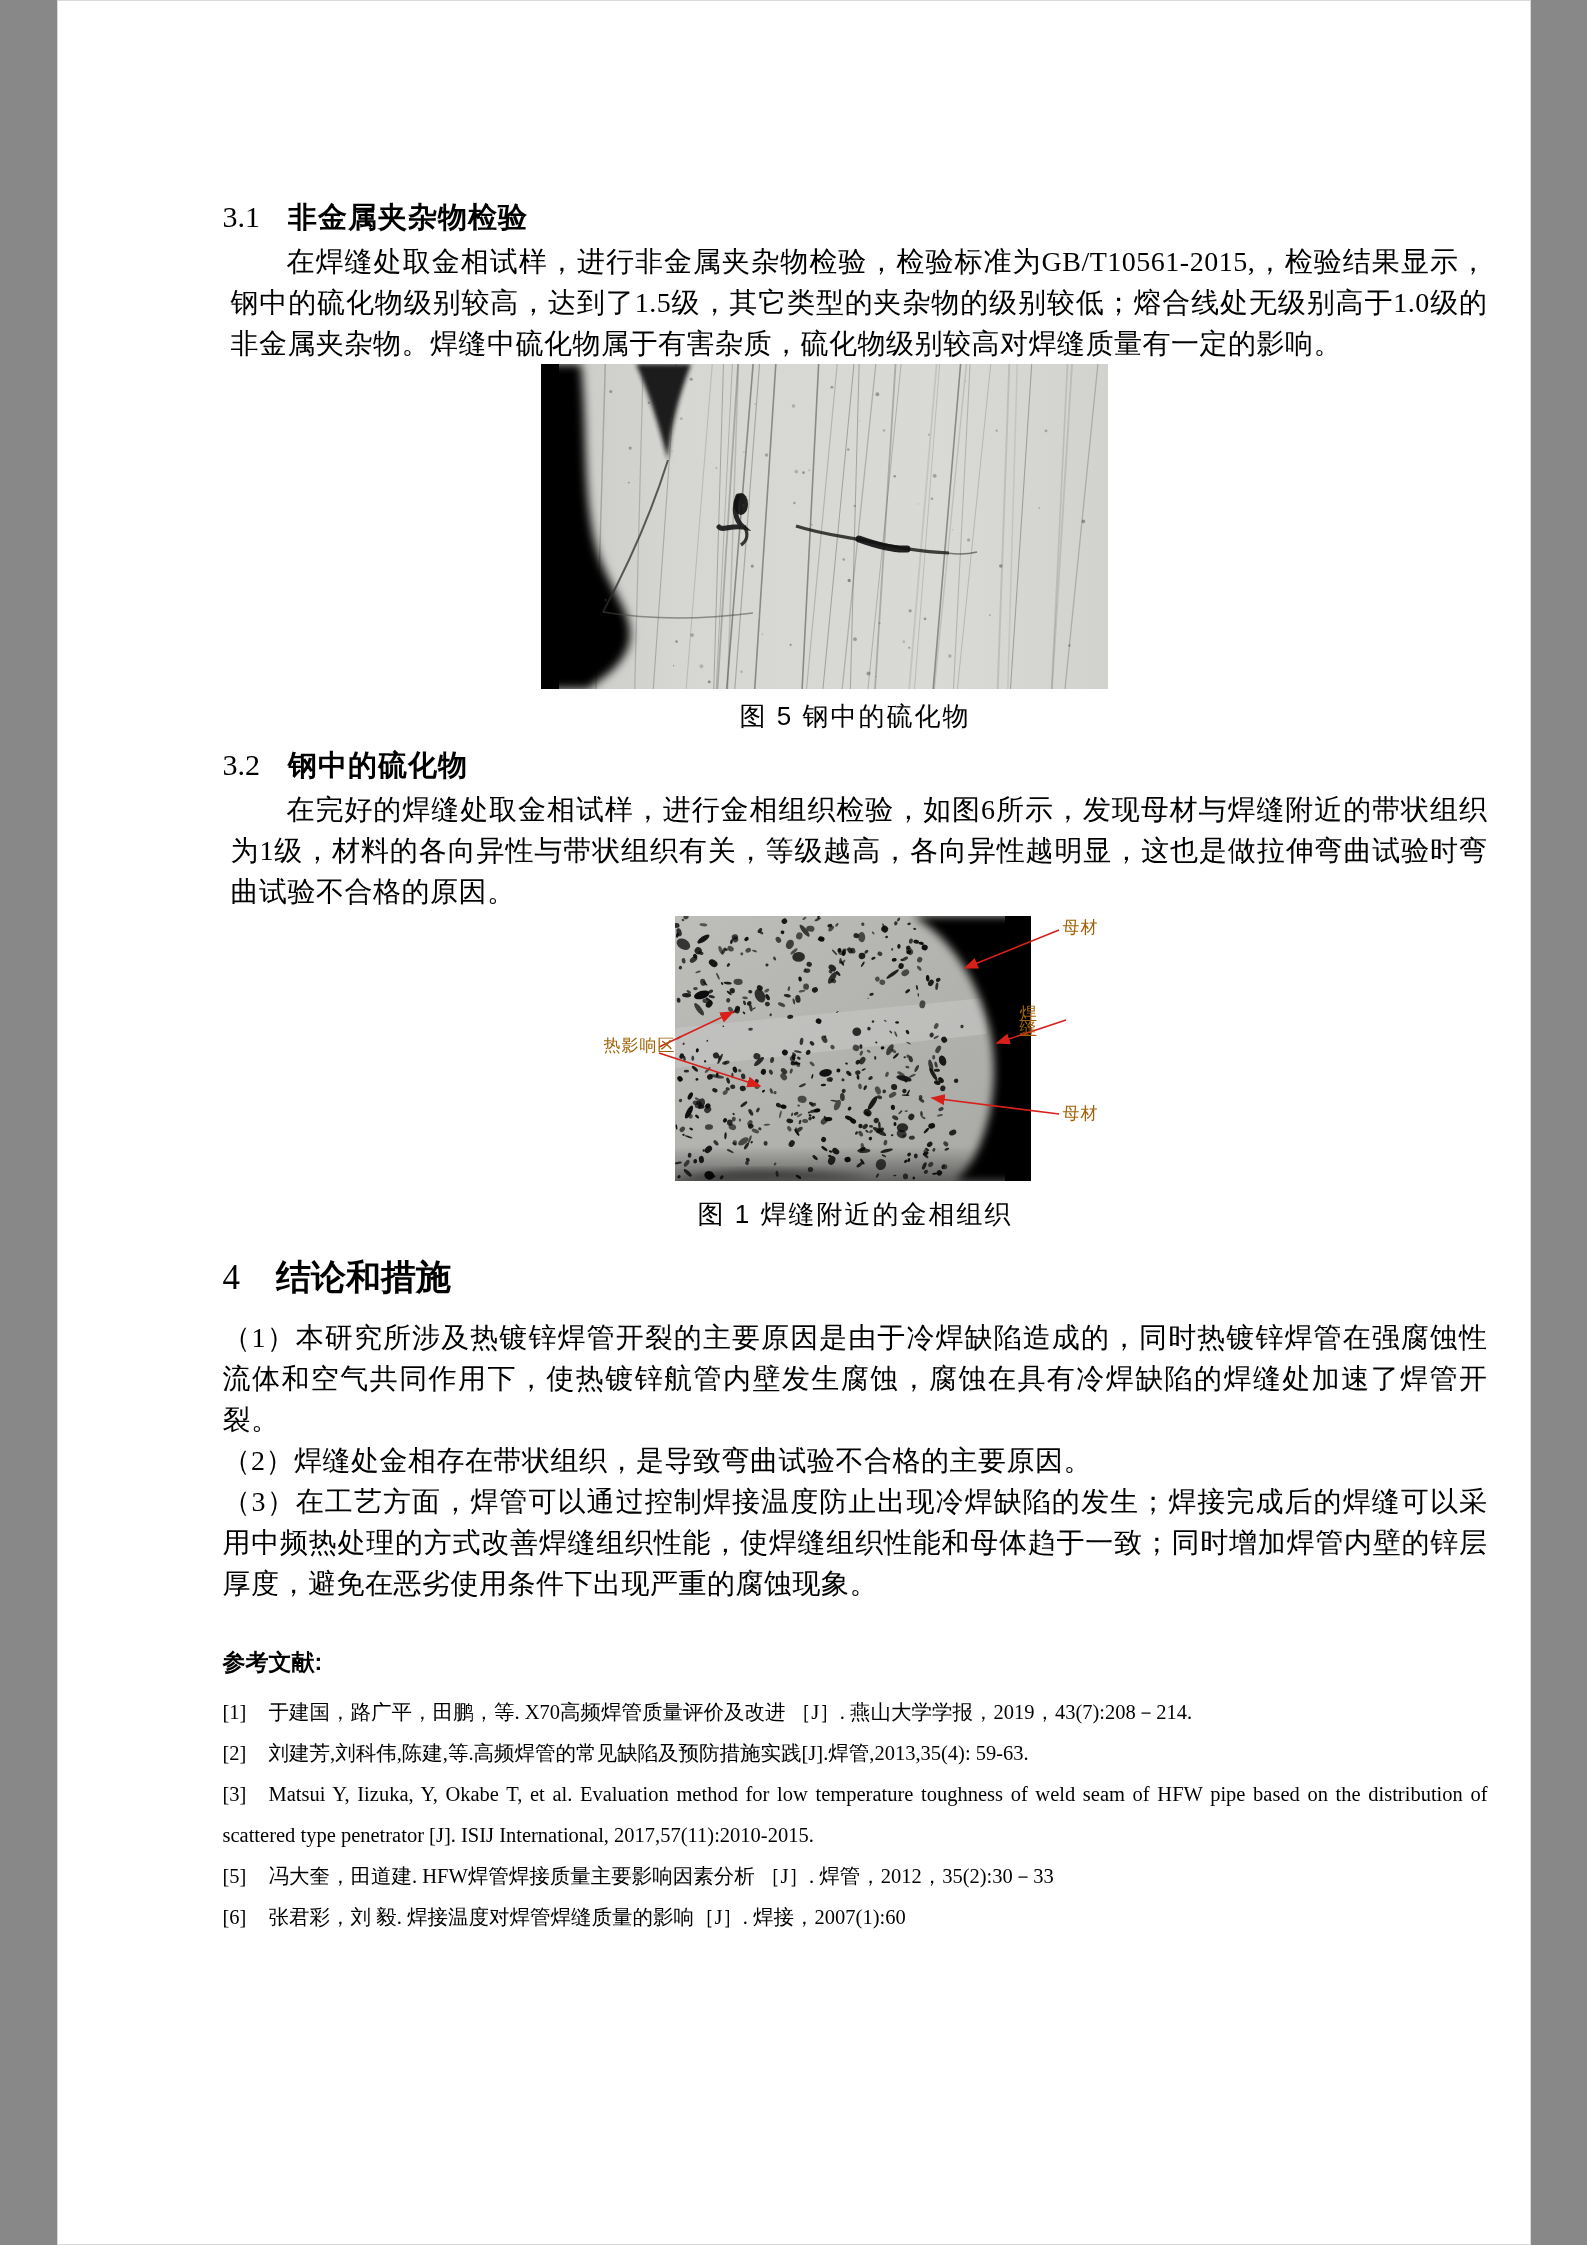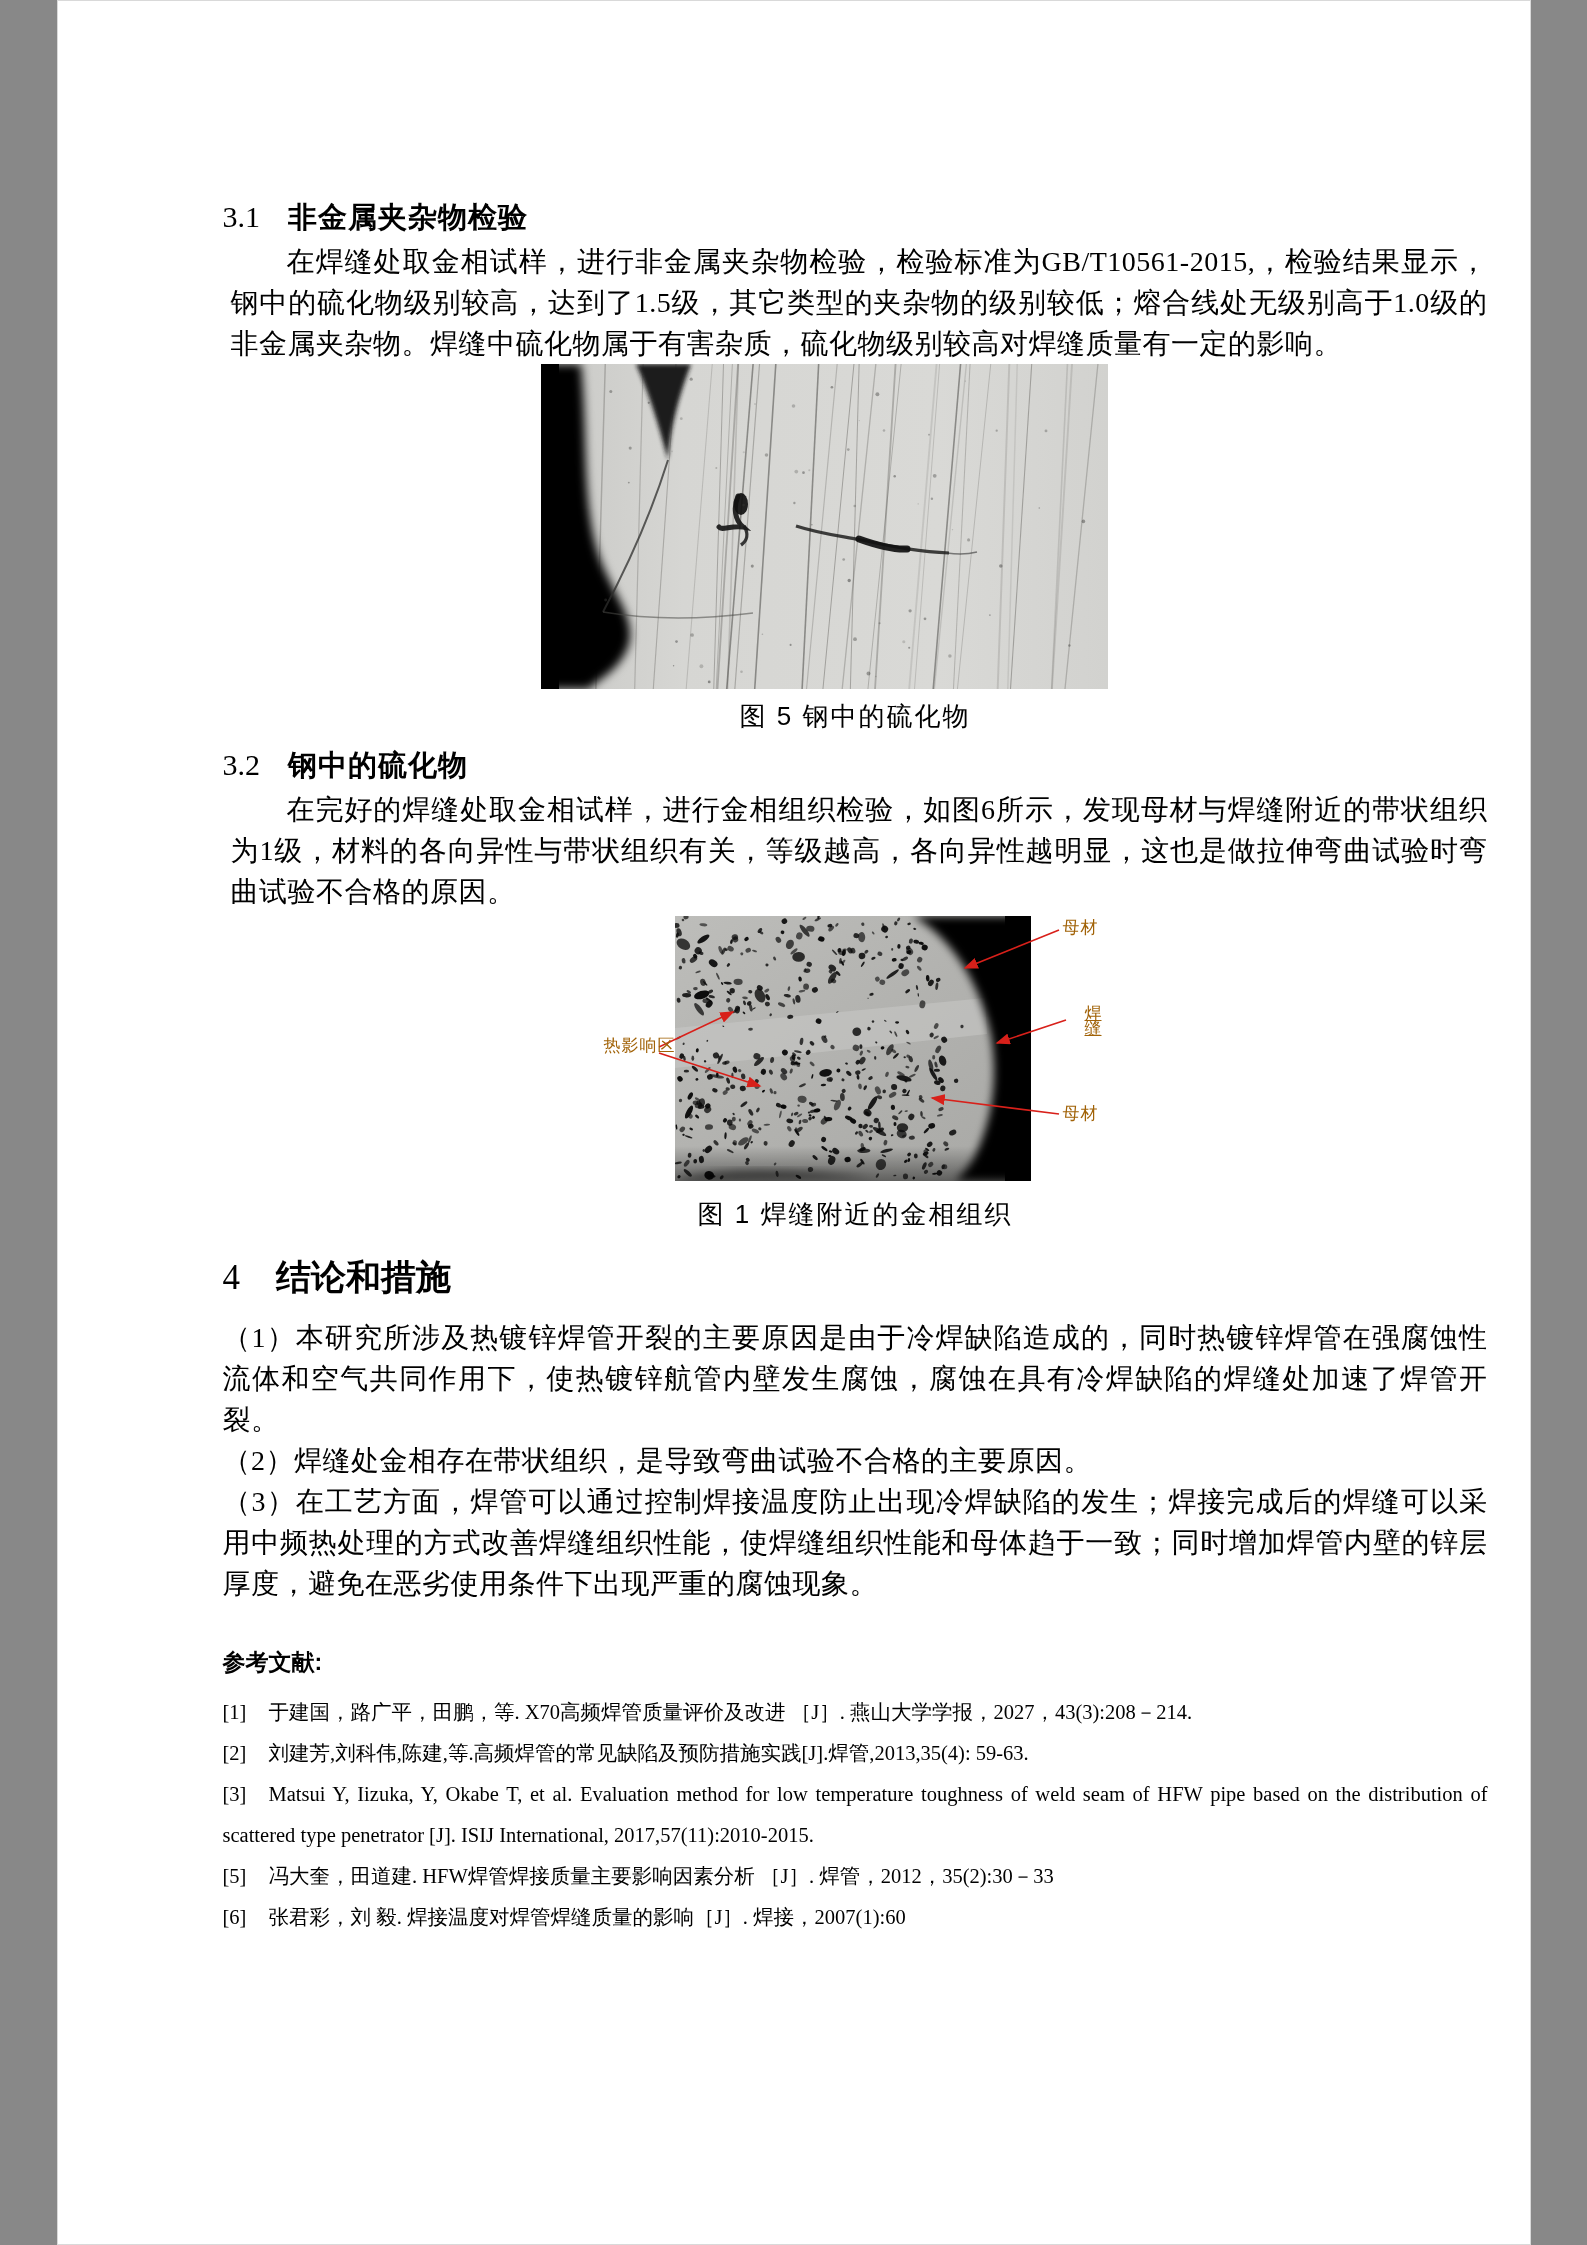--- a/index.html
+++ b/index.html
@@ -706,39 +706,39 @@
           </marker>
         </defs>
         <line class="arrow-line" x1="836" y1="14" x2="742" y2="52" marker-end="url(#arrh)"></line>
         <line class="arrow-line" x1="843" y1="104" x2="774" y2="127" marker-end="url(#arrh)"></line>
         <line class="arrow-line" x1="436" y1="131" x2="510" y2="96" marker-end="url(#arrh)"></line>
         <line class="arrow-line" x1="436" y1="137" x2="537" y2="170" marker-end="url(#arrh)"></line>
         <line class="arrow-line" x1="836" y1="198" x2="709" y2="182" marker-end="url(#arrh)"></line>
       </svg>
 
       <div class="anno-label" style="left:840px;top:4px;">母材</div>
-      <div class="anno-label anno-vertical" style="left:862px;top:90px;text-decoration:underline;">焊缝</div>
+      <div class="anno-label anno-vertical" style="left:797px;top:90px;text-decoration:underline;">焊缝</div>
       <div class="anno-label" style="left:381px;top:122px;">热影响区</div>
       <div class="anno-label" style="left:840px;top:190px;">母材</div>
     </div>
     <div class="fig-caption cap6">图 1 焊缝附近的金相组织</div>
 
     <h2 class="h-main">
       <span class="num">4</span><span>结论和措施</span>
     </h2>
 
     <div class="concl-block">
       <p class="concl">（1）本研究所涉及热镀锌焊管开裂的主要原因是由于冷焊缺陷造成的，同时热镀锌焊管在强腐蚀性流体和空气共同作用下，使热镀锌航管内壁发生腐蚀，腐蚀在具有冷焊缺陷的焊缝处加速了焊管开裂。</p>
       <p class="concl">（2）焊缝处金相存在带状组织，是导致弯曲试验不合格的主要原因。</p>
       <p class="concl">（3）在工艺方面，焊管可以通过控制焊接温度防止出现冷焊缺陷的发生；焊接完成后的焊缝可以采用中频热处理的方式改善焊缝组织性能，使焊缝组织性能和母体趋于一致；同时增加焊管内壁的锌层厚度，避免在恶劣使用条件下出现严重的腐蚀现象。</p>
     </div>
 
     <div class="refs-heading">参考文献:</div>
     <div class="refs">
-      <p class="ref-item"><span class="ref-label">[1]</span><span>于建国，路广平，田鹏，等. X70高频焊管质量评价及改进 ［J］. 燕山大学学报，2027，43(3):208－214.</span></p>
+      <p class="ref-item"><span class="ref-label">[1]</span><span>于建国，路广平，田鹏，等. X70高频焊管质量评价及改进 ［J］. 燕山大学学报，2019，43(7):208－214.</span></p>
       <p class="ref-item"><span class="ref-label">[2]</span><span>刘建芳,刘科伟,陈建,等.高频焊管的常见缺陷及预防措施实践[J].焊管,2013,35(4): 59-63.</span></p>
       <p class="ref-item"><span class="ref-label">[3]</span><span>Matsui Y, Iizuka, Y, Okabe T, et al. Evaluation method for low temperature toughness of weld seam of HFW pipe based on the distribution of scattered type penetrator [J]. ISIJ International, 2017,57(11):2010-2015.</span></p>
       <p class="ref-item"><span class="ref-label">[5]</span><span>冯大奎，田道建. HFW焊管焊接质量主要影响因素分析 ［J］. 焊管，2012，35(2):30－33</span></p>
       <p class="ref-item"><span class="ref-label">[6]</span><span>张君彩，刘 毅. 焊接温度对焊管焊缝质量的影响［J］. 焊接，2007(1):60</span></p>
     </div>
 
   </div>
 </div>
 
 </body></html>

